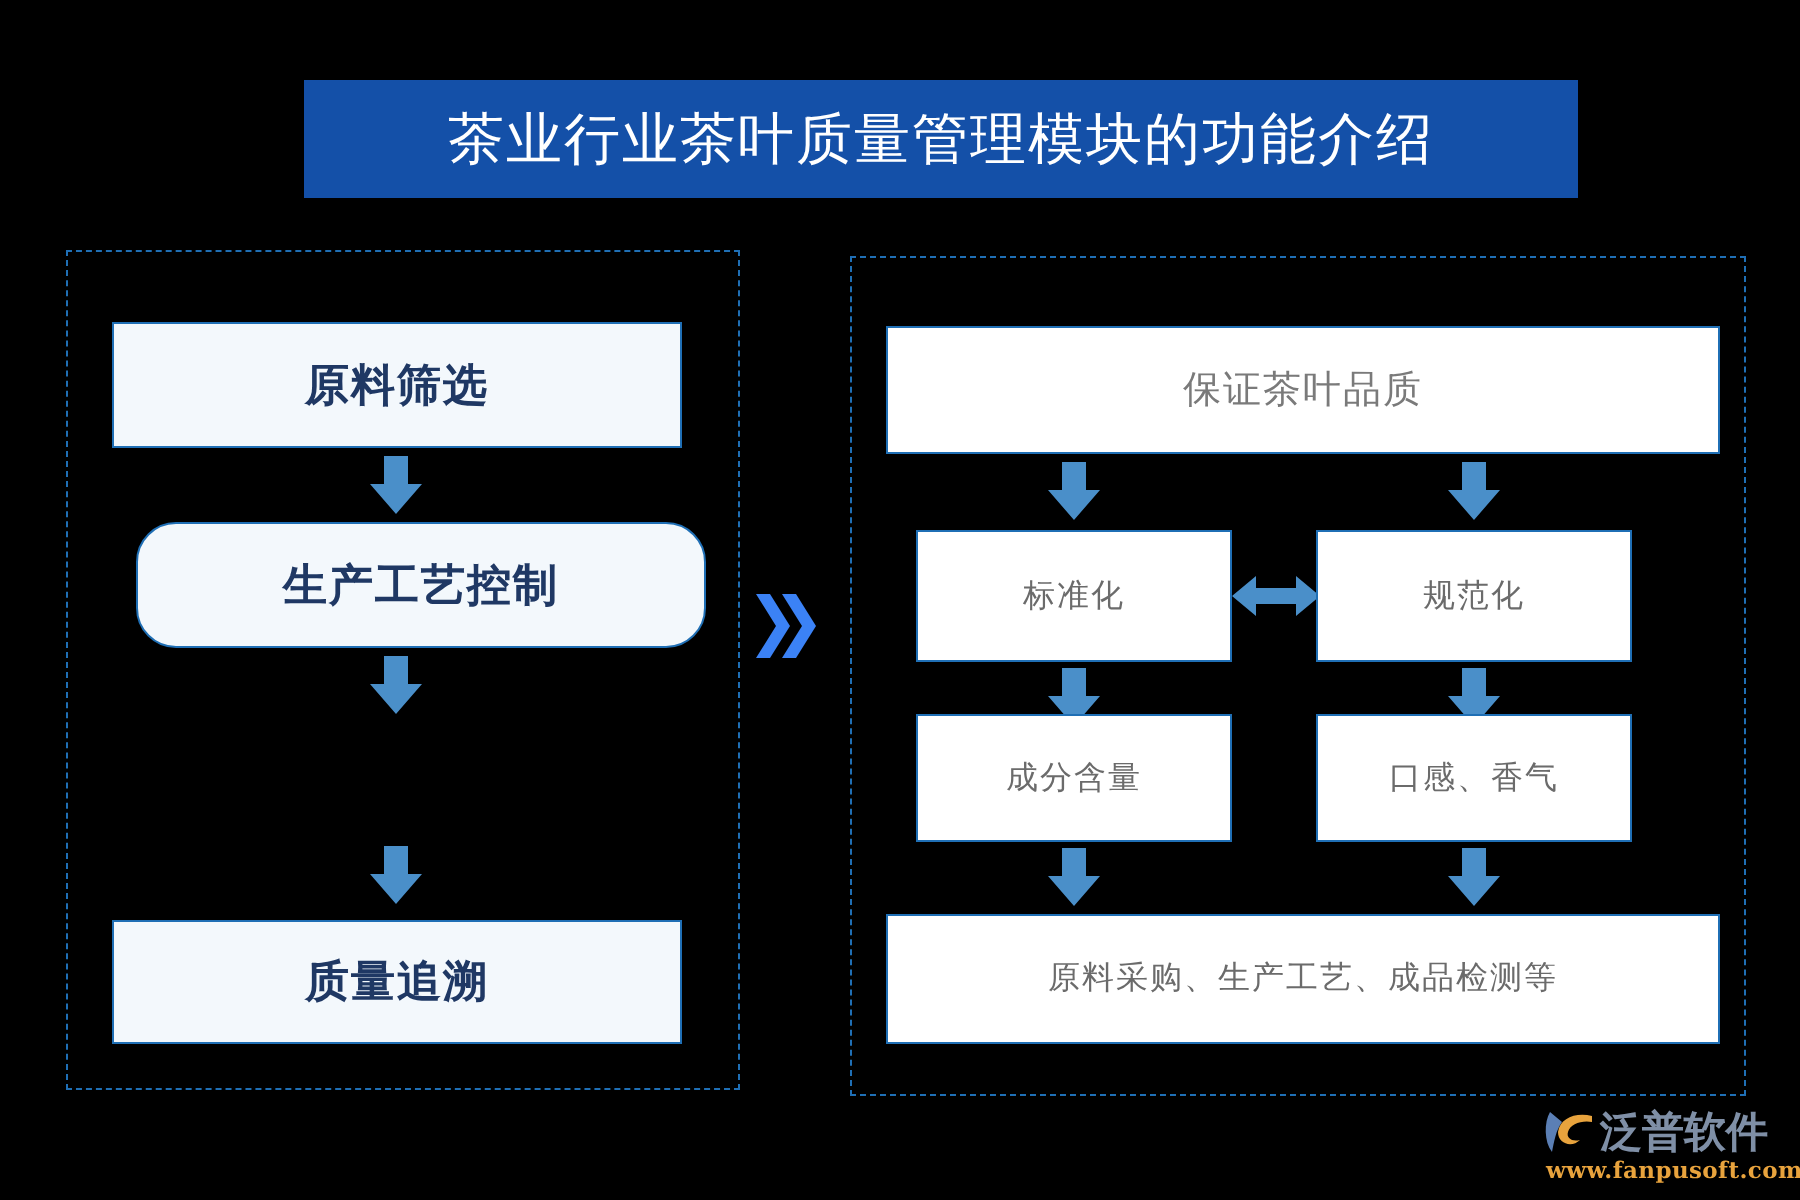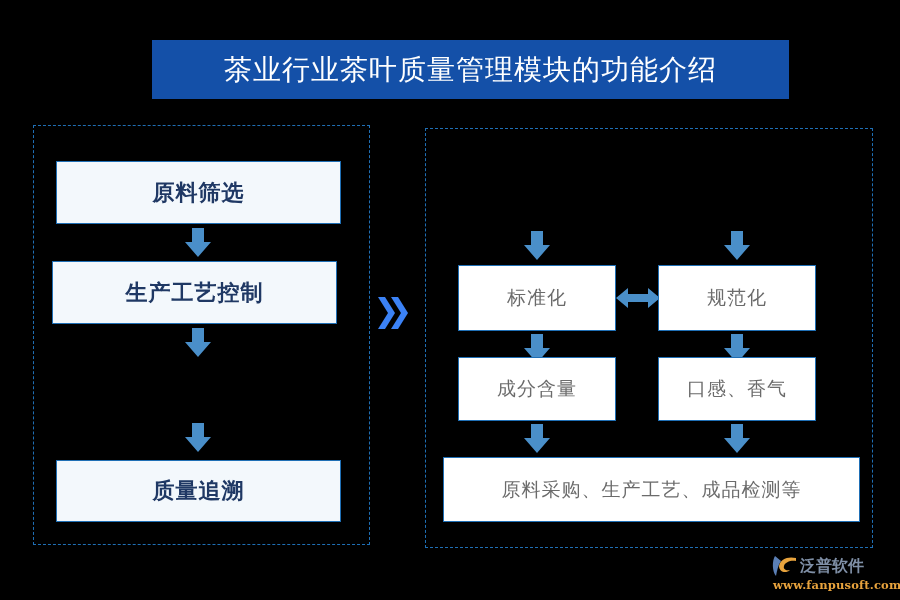--- a/index.html
+++ b/index.html
@@ -51,40 +51,40 @@
     font-size: 22px;
     letter-spacing: 1px;
   }
   .node.plain {
     background: #ffffff;
     color: #6b6b6b;
     font-weight: normal;
     font-size: 21px;
     letter-spacing: 1px;
   }
-  .node.plain.big { font-size: 19px; }
+  .node.plain.big { font-size: 16px; }
   .node.plain.small-title { font-size: 19px; color: #7a7a7a; }
 
   
   .arrow-down {
     position: absolute;
     width: 30px; height: 30px;
   }
   .arrow-down svg, .arrow-lr svg, .chevron svg { display: block; }
   .arrow-lr { position: absolute; width: 44px; height: 26px; }
 
   
   .chevron { position: absolute; left: 376px; top: 293px; width: 34px; height: 40px; }
 
   
   .logo { position: absolute; left: 772px; top: 553px; width: 124px; height: 40px; }
   .logo-row { display: flex; align-items: center; height: 26px; }
   .logo-mark { width: 26px; height: 24px; margin-right: 2px; }
   .logo-cn {
-    font-size: 16px;
+    font-size: 21px;
     color: #7f8fa6;
     font-family: "DejaVu Sans", "Liberation Sans", sans-serif;
     font-weight: bold;
     letter-spacing: 0px;
     line-height: 24px;
   }
   .logo-url {
     font-size: 11.5px;
     color: #e8a33d;
     font-family: "DejaVu Serif", "Liberation Serif", serif;
@@ -108,21 +108,21 @@
   <div class="node filled" style="left:56px; top:161px; width:285px; height:63px;text-align:right;">
     <span>原料筛选</span>
   </div>
 
   <div class="arrow-down" style="left:183px; top:228px;">
     <svg width="30" height="30" viewBox="0 0 30 30">
       <polygon points="9,0 21,0 21,14 28,14 15,29 2,14 9,14" fill="#4a8fc9"></polygon>
     </svg>
   </div>
 
-  <div class="node filled" style="left:52px; top:261px; width:285px; height:63px;">
+  <div class="node filled" style="left:68px; top:261px; width:285px; height:63px;border-radius:20px;">
     <span>生产工艺控制</span>
   </div>
 
   <div class="arrow-down" style="left:183px; top:328px;">
     <svg width="30" height="30" viewBox="0 0 30 30">
       <polygon points="9,0 21,0 21,14 28,14 15,29 2,14 9,14" fill="#4a8fc9"></polygon>
     </svg>
   </div>
 
 
@@ -138,20 +138,23 @@
 
   <div class="chevron">
     <svg width="34" height="40" viewBox="0 0 34 40">
       <polygon points="2,4 9,4 19,20 9,36 2,36 12,20" fill="#3b82f6"></polygon>
       <polygon points="15,4 22,4 32,20 22,36 15,36 25,20" fill="#3b82f6"></polygon>
     </svg>
   </div>
 
   <div class="dashed-panel" id="panel-right"></div>
 
+  <div class="node plain small-title" style="left:443px; top:163px; width:417px; height:64px;">
+    <span>保证茶叶品质</span>
+  </div>
 
   <div class="arrow-down" style="left:522px; top:231px;">
     <svg width="30" height="30" viewBox="0 0 30 30">
       <polygon points="9,0 21,0 21,14 28,14 15,29 2,14 9,14" fill="#4a8fc9"></polygon>
     </svg>
   </div>
   <div class="arrow-down" style="left:722px; top:231px;">
     <svg width="30" height="30" viewBox="0 0 30 30">
       <polygon points="9,0 21,0 21,14 28,14 15,29 2,14 9,14" fill="#4a8fc9"></polygon>
     </svg>

